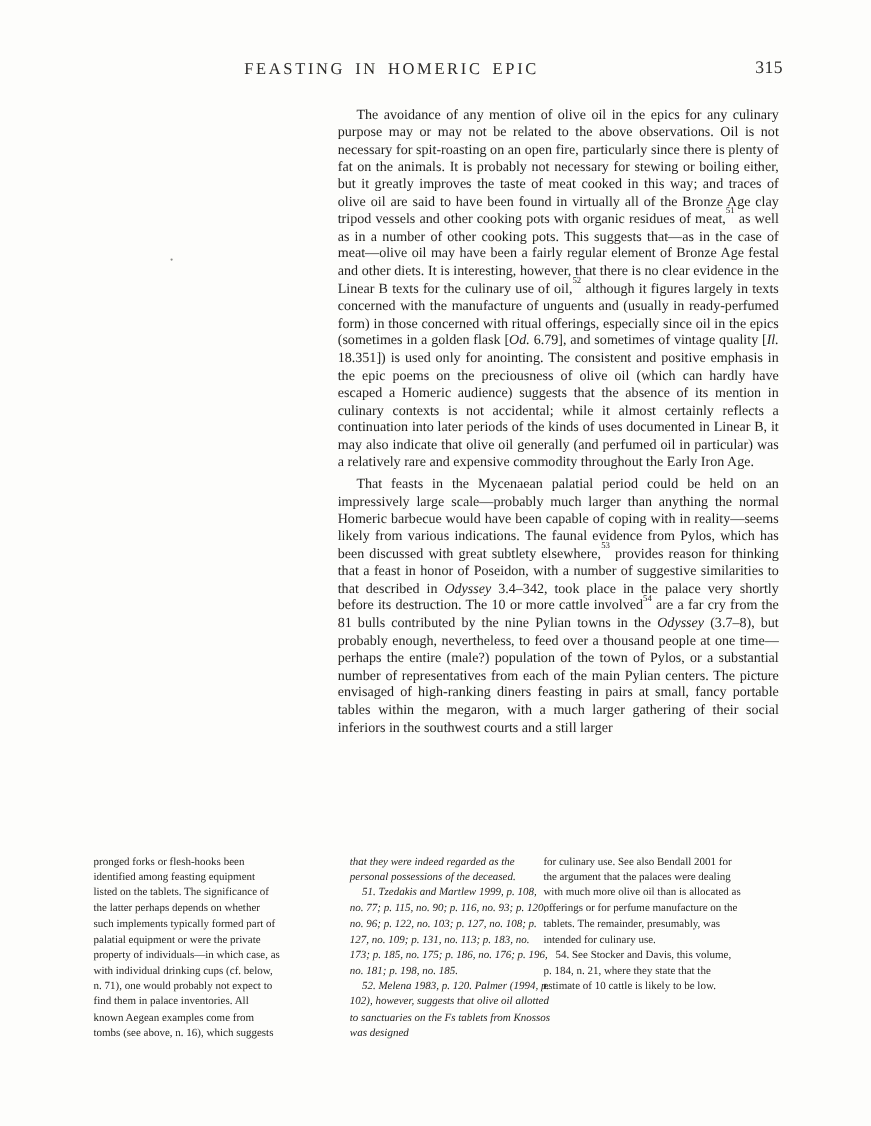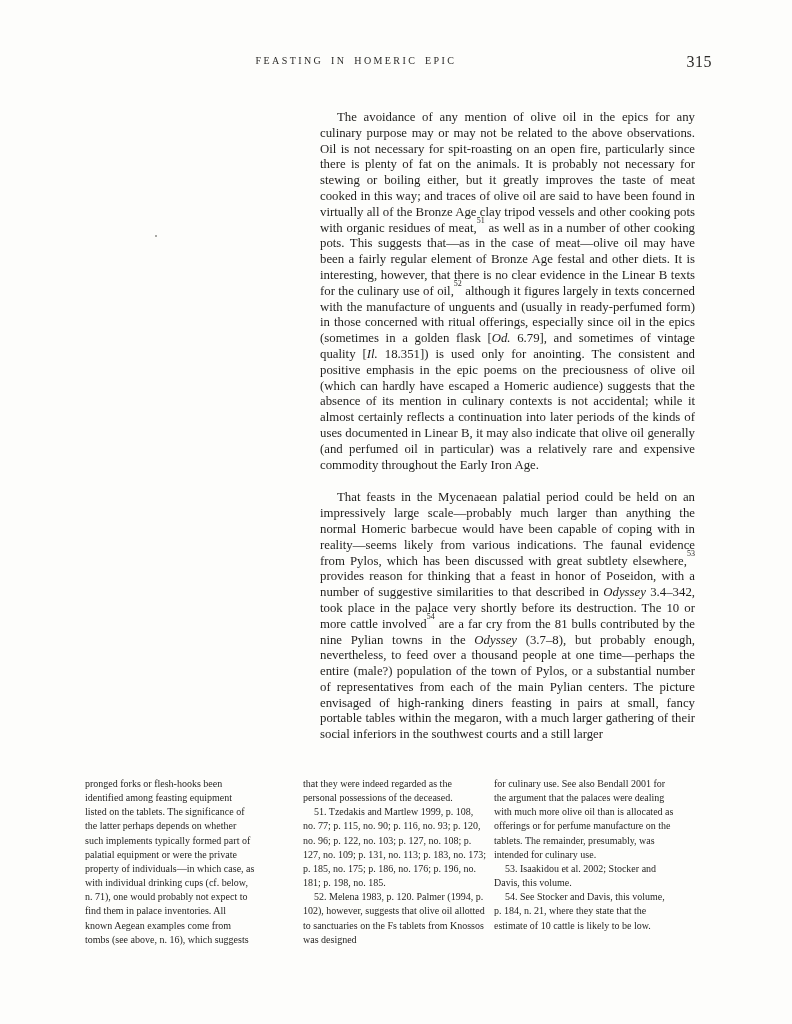--- a/index.html
+++ b/index.html
@@ -15,21 +15,21 @@
     width: 792px;
     height: 1024px;
     overflow: hidden;
   }
   .running-head {
     position: absolute;
     top: 55px;
     left: 0;
     right: 80px;
     text-align: center;
-    font-size: 10px;
+    font-size: 15px;
     letter-spacing: 2.4px;
     word-spacing: 3px;
     color: #2b2a28;
   }
   .page-number {
     position: absolute;
     top: 53px;
     right: 80px;
     font-size: 16px;
     letter-spacing: 0.5px;
@@ -37,38 +37,38 @@
   }
   .body-text {
     position: absolute;
     left: 303px;
     top: 93px;
     width: 409px;
     font-size: 12.8px;
     line-height: 15.8px;
     text-align: justify;
   }
-  .para { margin: 17px; }
+  .para { margin: 4px; }
   .para.indent { text-indent: 17px; }
   sup {
     font-size: 8px;
     line-height: 0;
     position: relative;
     top: -0.42em;
   }
   .footnotes { position: absolute; left: 0; top: 0; width: 792px; height: 1024px; pointer-events: none; }
   .fn-col {
     position: absolute;
     top: 777px;
     font-size: 10px;
     line-height: 14.15px;
     text-align: left;
   }
   .fn-col-1 { left: 85px;  width: 170px; }
-  .fn-col-2 { left: 303px; width: 184px; }
+  .fn-col-2 { left: 318px; width: 184px; font-style: italic; }
   .fn-col-3 { left: 494px; width: 180px; }
   .fn-para { margin: 0; }
   .fn-para.indent { text-indent: 11px; }
   .margin-mark {
     position: absolute;
     left: 155px;
     top: 235px;
     width: 2px;
     height: 2px;
     border-radius: 50%;
@@ -99,19 +99,18 @@
     </div>
 
     <div class="fn-col fn-col-2">
       <p class="fn-para"><span>that they were indeed regarded as the personal possessions of the deceased.</span></p>
       <p class="fn-para indent"><span>51. Tzedakis and Martlew 1999, p. 108, no. 77; p. 115, no. 90; p. 116, no. 93; p. 120, no. 96; p. 122, no. 103; p. 127, no. 108; p. 127, no. 109; p. 131, no. 113; p. 183, no. 173; p. 185, no. 175; p. 186, no. 176; p. 196, no. 181; p. 198, no. 185.</span></p>
       <p class="fn-para indent"><span>52. Melena 1983, p. 120. Palmer (1994, p. 102), however, suggests that olive oil allotted to sanctuaries on the Fs tablets from Knossos was designed</span></p>
     </div>
 
     <div class="fn-col fn-col-3">
       <p class="fn-para"><span>for culinary use. See also Bendall 2001 for the argument that the palaces were dealing with much more olive oil than is allocated as offerings or for perfume manufacture on the tablets. The remainder, presumably, was intended for culinary use.</span></p>
-      <p class="fn-para indent"><span>53. Isaakidou et al. 2002; Stocker and Davis, this volume.</span></p>
       <p class="fn-para indent"><span>54. See Stocker and Davis, this volume, p. 184, n. 21, where they state that the estimate of 10 cattle is likely to be low.</span></p>
     </div>
 
   </section>
 
 </div>
 
 </body></html>

